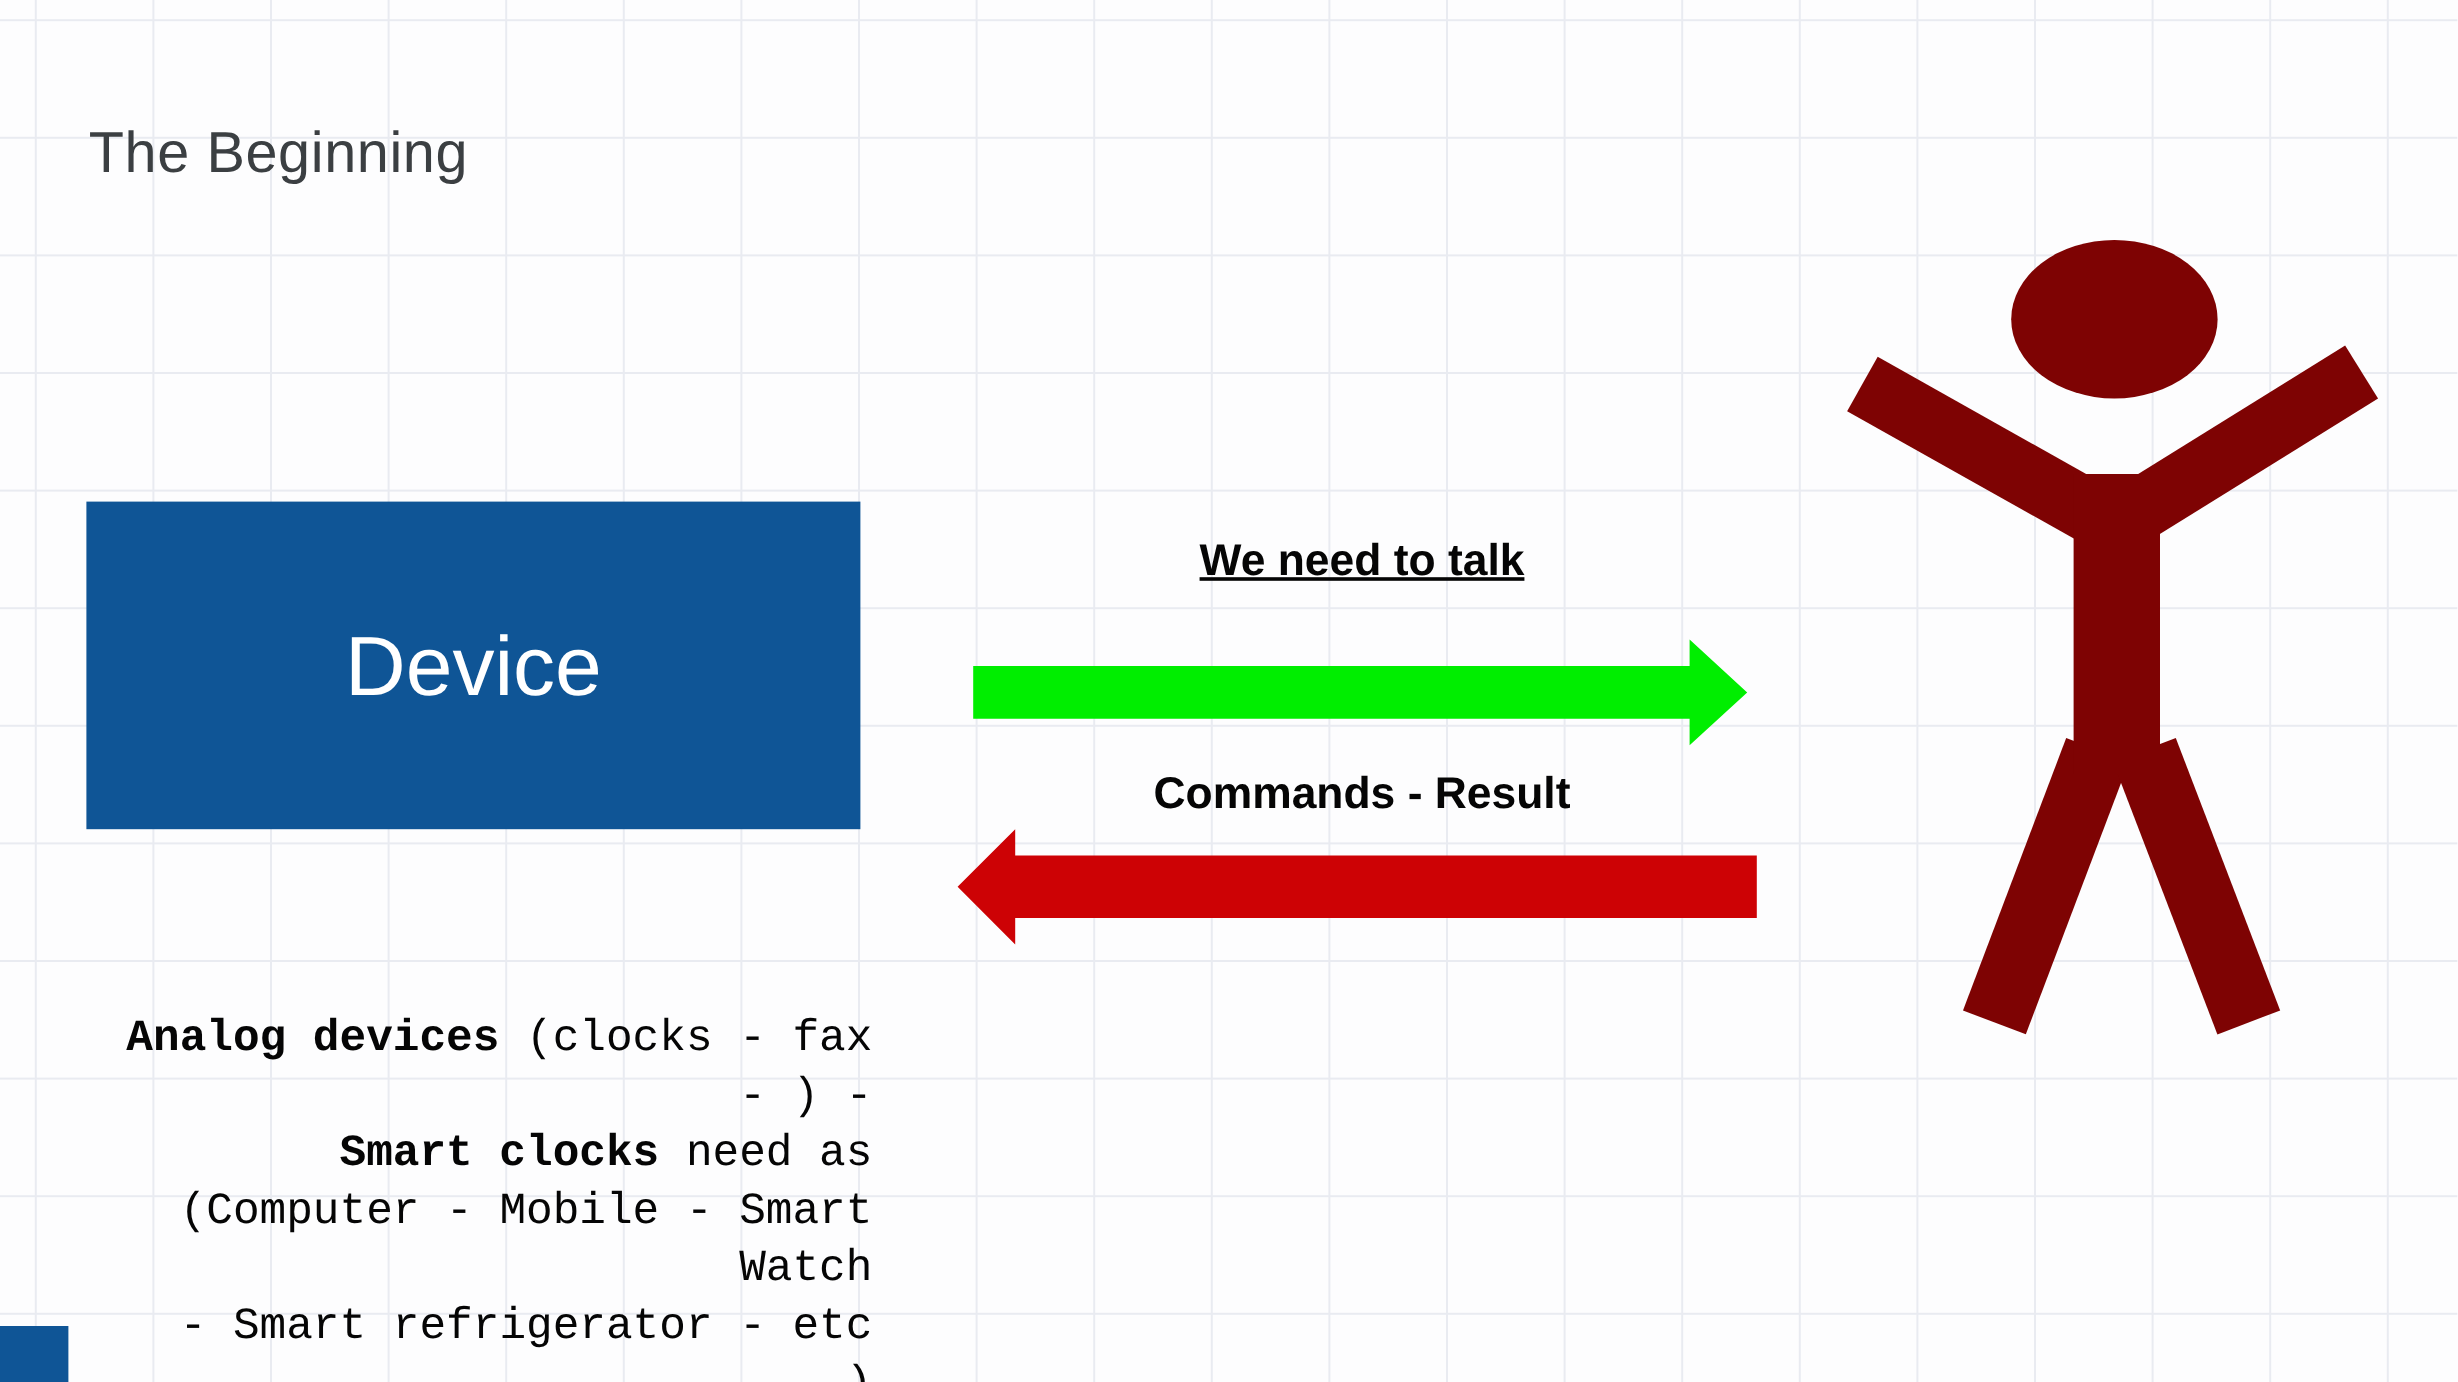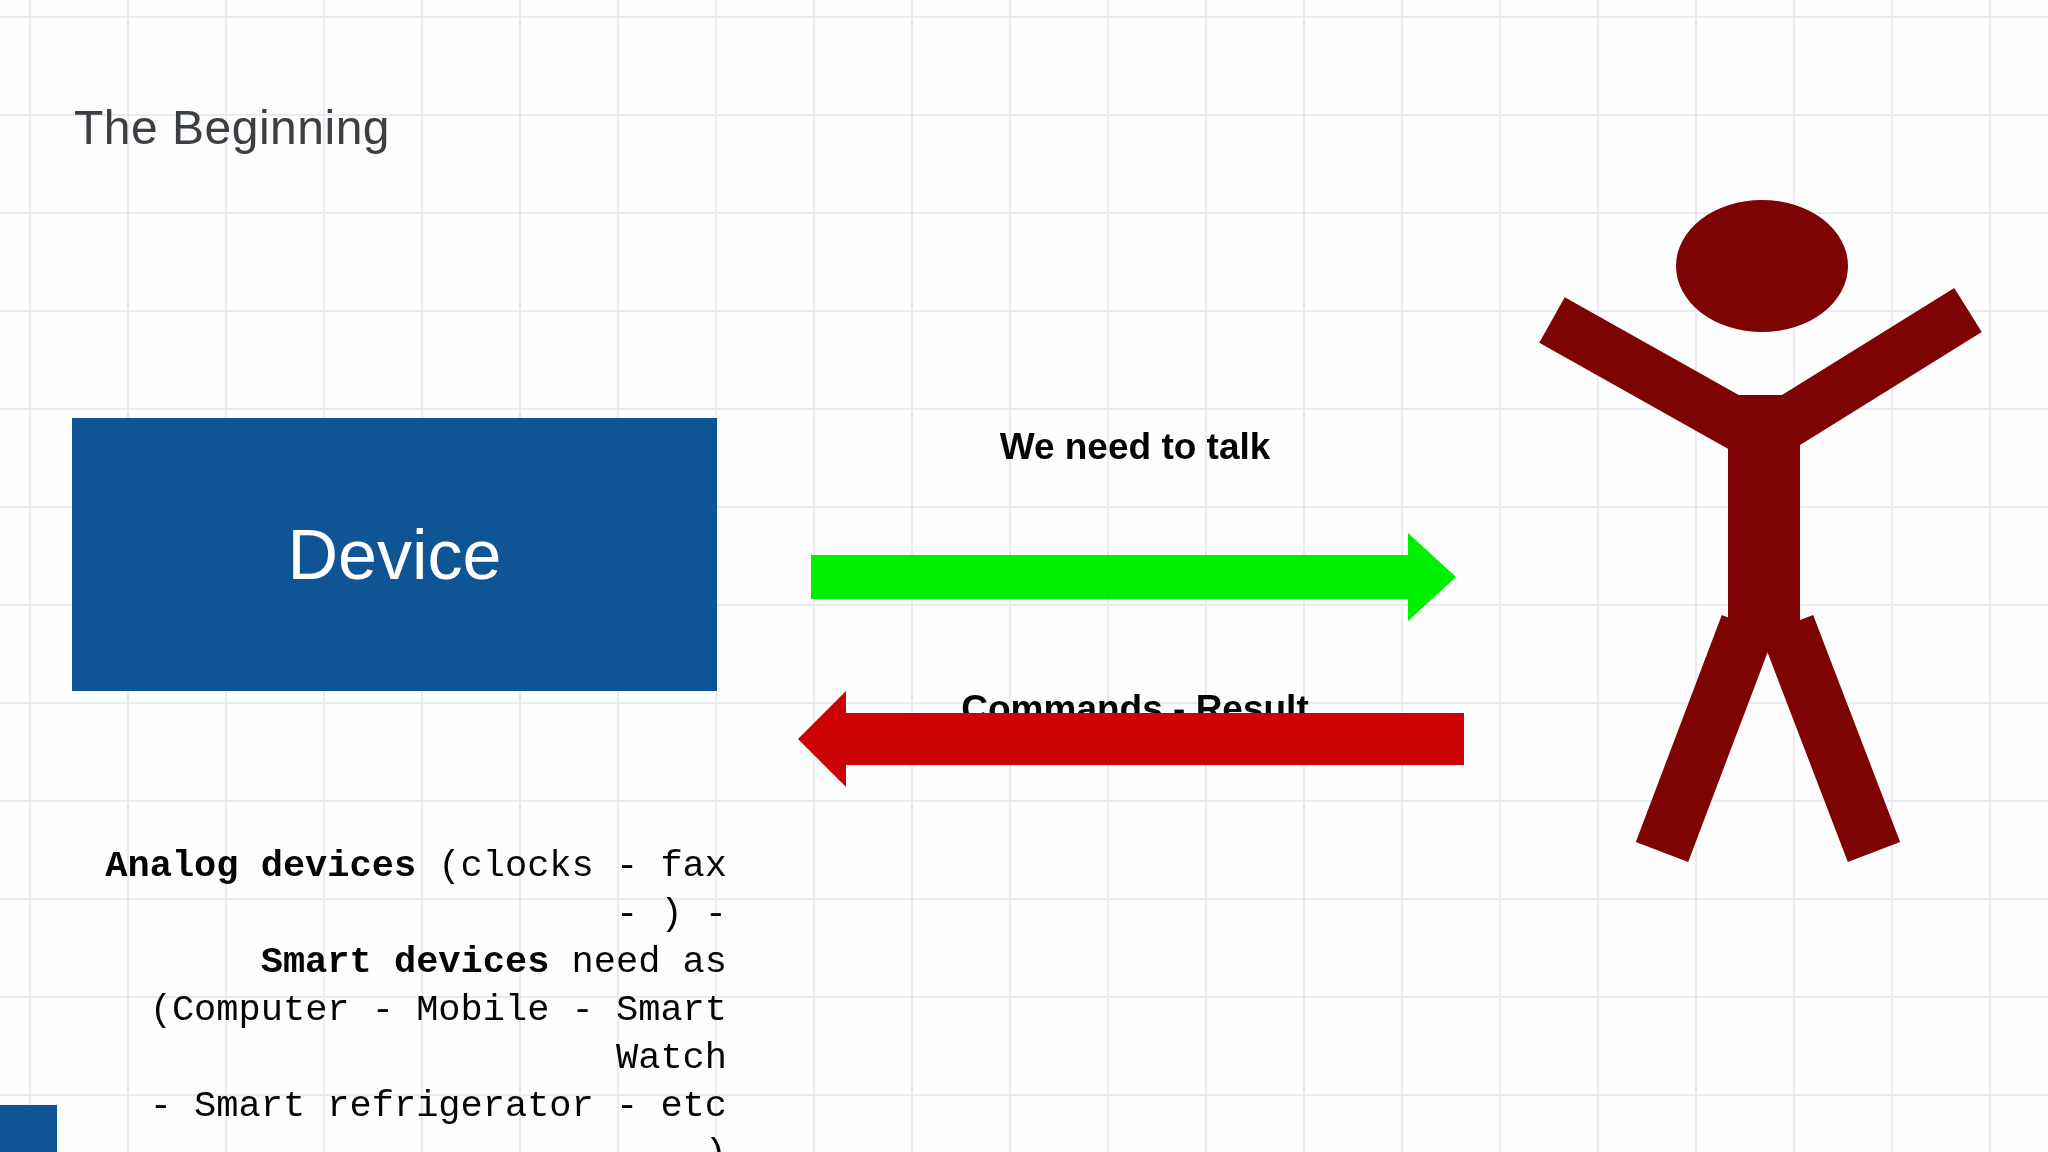--- a/index.html
+++ b/index.html
@@ -28,22 +28,22 @@
     background:#0f5596;
     display:flex;align-items:center;justify-content:center;
   }
   .device-label{
     color:#ffffff;font-size:70px;font-weight:400;
   }
   .flow-label{
     width:670px;left:800px;text-align:center;
     font-size:37px;font-weight:bold;color:#050505;
   }
-  .flow-label.request{top:426px;}
-  .flow-label.response{top:640px;margin-top:48px;}
+  .flow-label.request{top:446px;text-decoration:underline;}
+  .flow-label.response{top:640px;}
   .caption{
     left:87px;top:842px;width:640px;
     text-align:right;font-size:37px;line-height:48px;color:#050505;font-family:Liberation Mono, monospace;
   }
   .caption b{font-weight:bold;}
   .corner-bar{
     left:0;top:1105px;width:57px;height:47px;background:#0f5596;
   }
   svg{display:block;}
 </style>
@@ -76,20 +76,20 @@
       <line x1="262" y1="258" x2="468" y2="130" stroke="#7e0303" stroke-width="52"></line>
       <line x1="248" y1="445" x2="162" y2="672" stroke="#7e0303" stroke-width="56"></line>
       <line x1="287" y1="445" x2="374" y2="672" stroke="#7e0303" stroke-width="56"></line>
       <rect x="228" y="215" width="72" height="250" fill="#7e0303"></rect>
       <ellipse cx="262" cy="86" rx="86" ry="66" fill="#7e0303"></ellipse>
     </g>
   </svg>
 
   <div class="abs caption">
     <div><b>Analog devices</b><span> (clocks - fax - ) -</span></div>
-    <div><b>Smart devices</b><span> need as</span></div>
+    <div><b>Smart clocks</b><span> need as</span></div>
     <div>(Computer - Mobile - Smart Watch</div>
     <div>- Smart refrigerator - etc ..)</div>
   </div>
 
   <div class="abs corner-bar" style="background-color: rgb(15, 85, 150);"></div>
 
 </div>
 
 </body></html>

